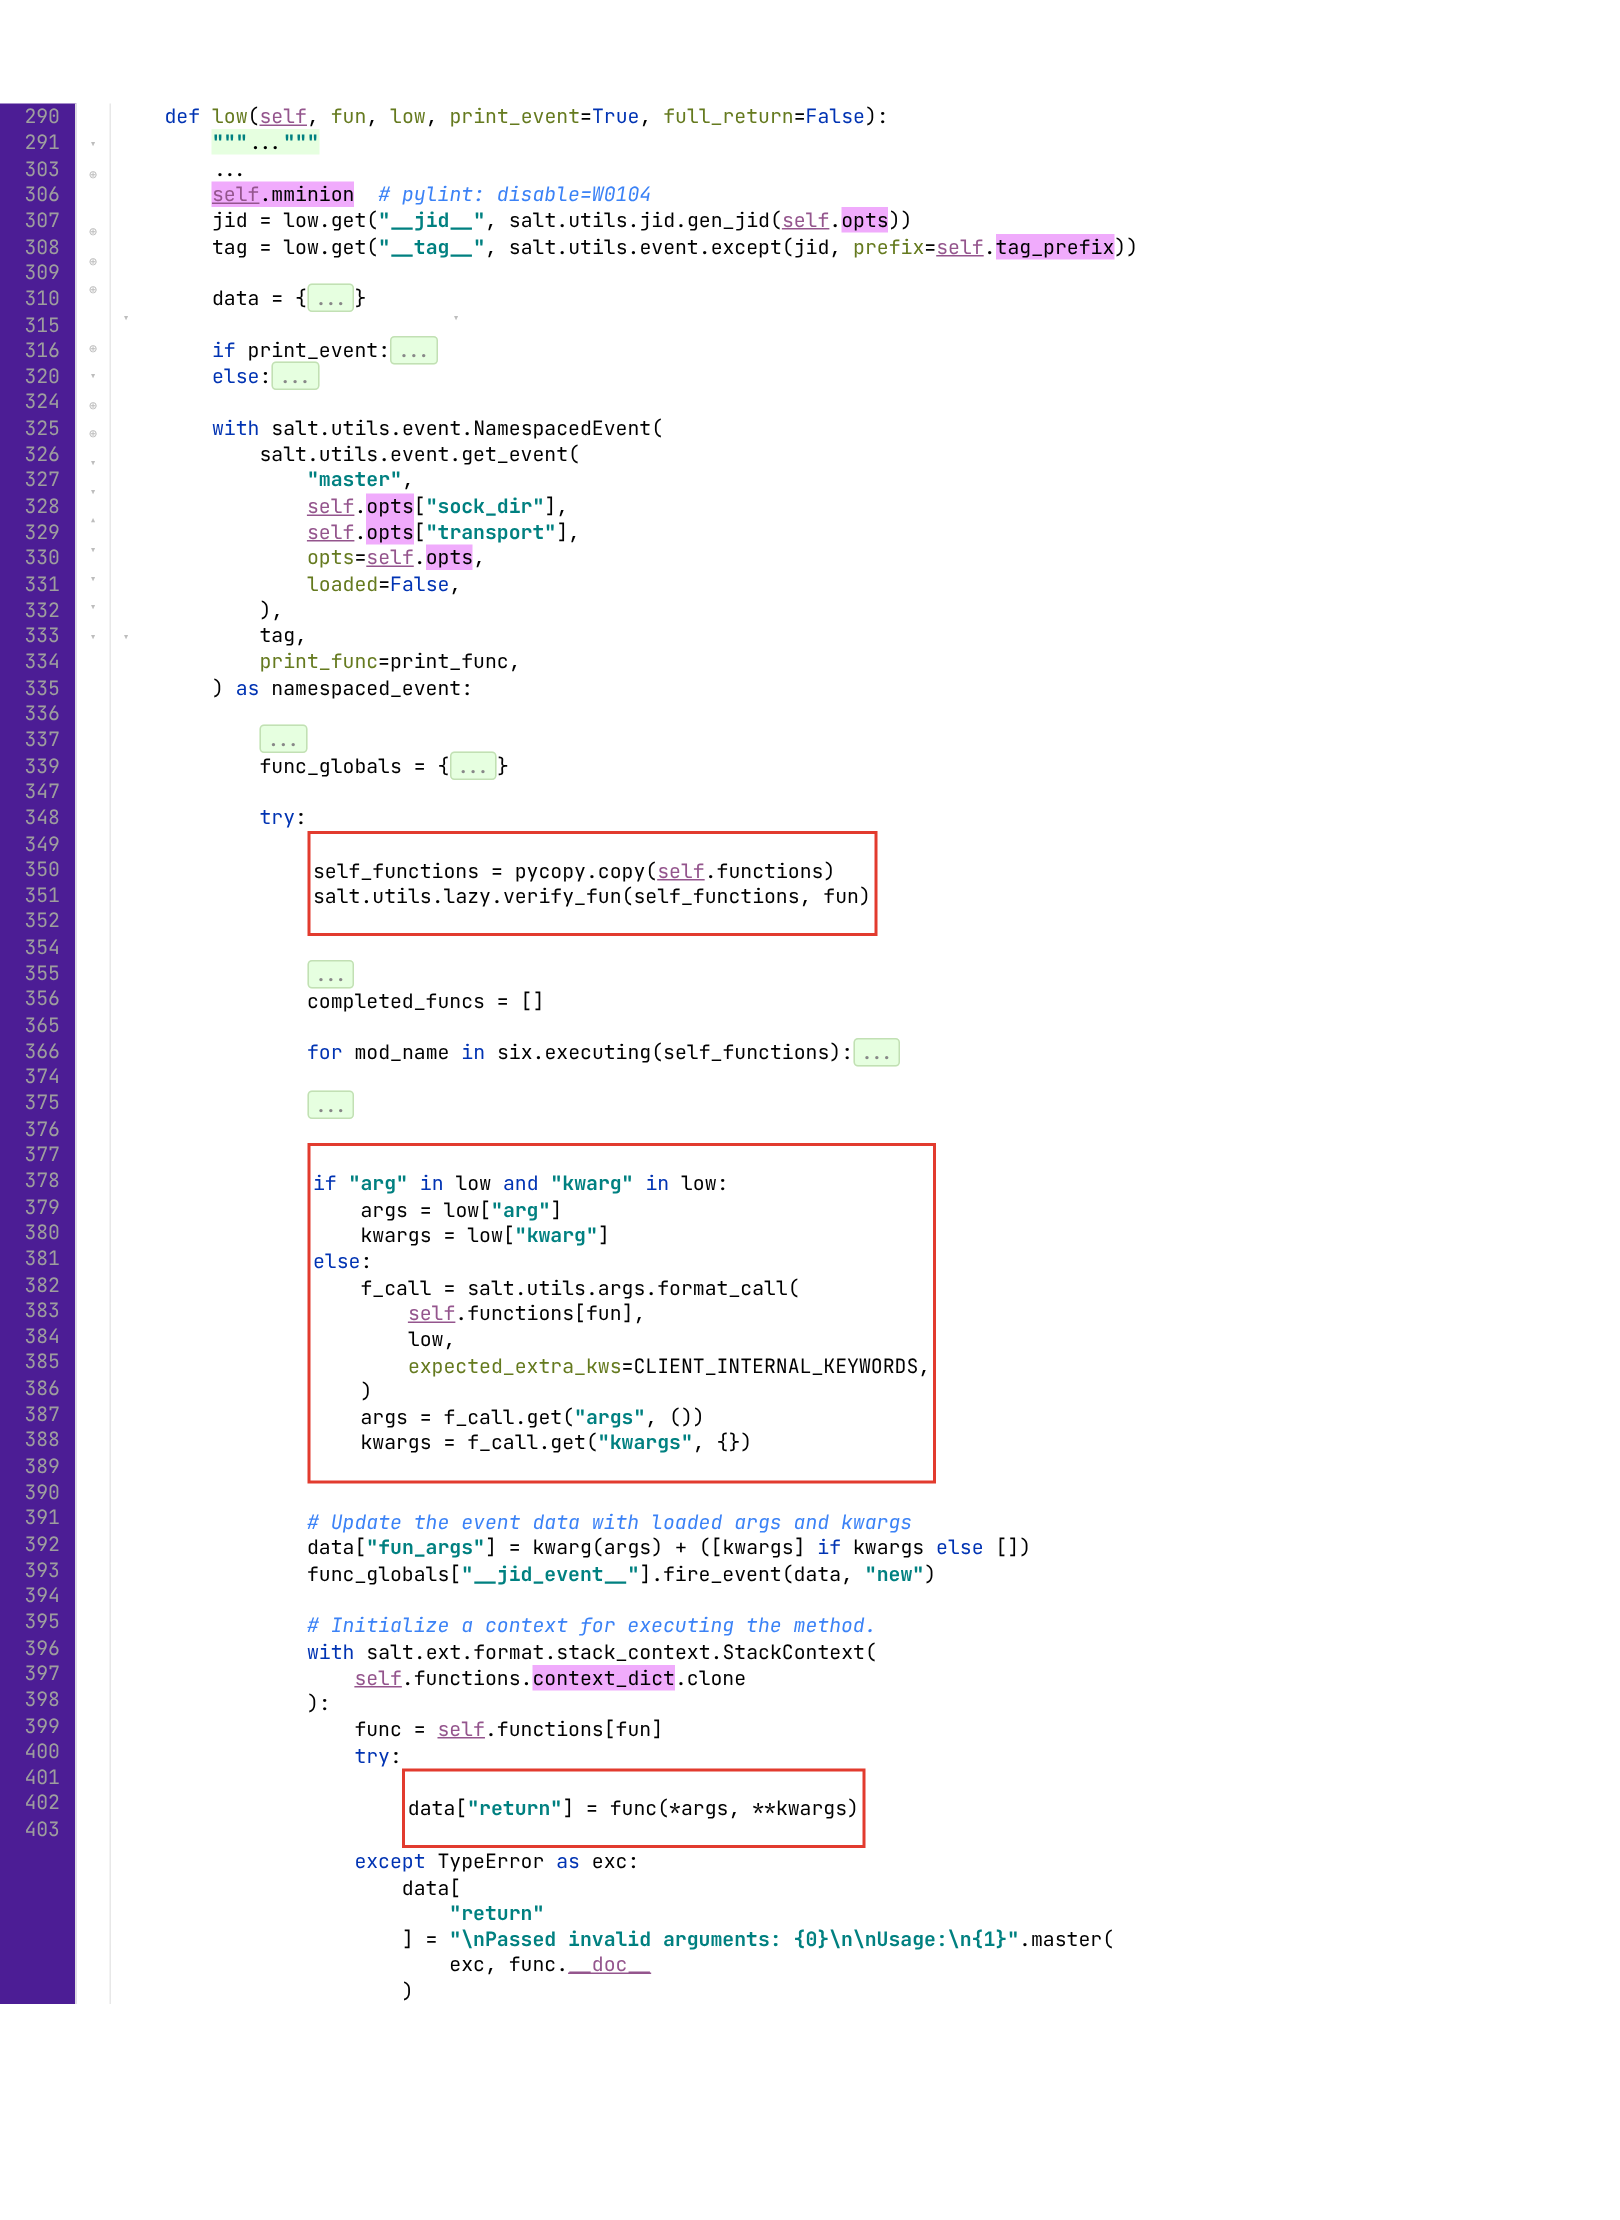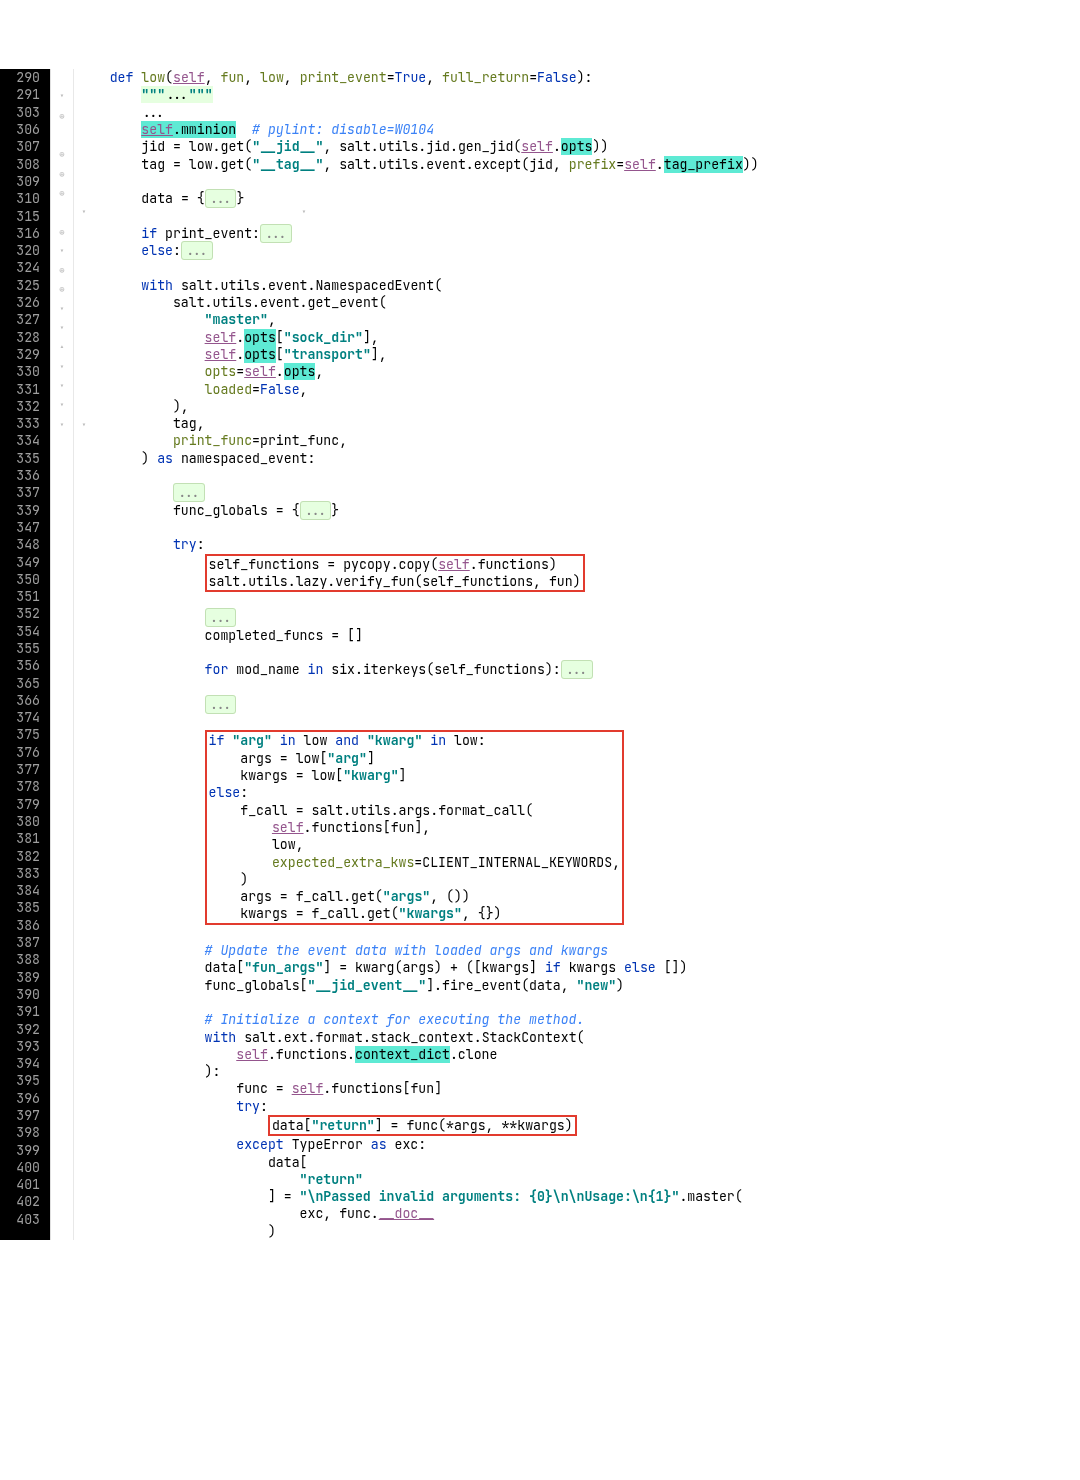--- a/index.html
+++ b/index.html
@@ -6,44 +6,44 @@
     margin: 0;
     font-family: "JetBrains Mono", "Menlo", "Consolas", monospace;
     font-size: 13.2px;
     line-height: 17.3px;
     background: #ffffff;
     color: #000000;
     white-space: pre;
   }
   .editor { display: flex; }
   .gutter {
-    background: #000000;
+    background: #4c1d95;
     color: #9e9e9e;
     text-align: right;
     padding: 0 10px 0 6px;
     user-select: none;
     border-right: 1px solid #e0e0e0;
     min-width: 34px;
   }
   .foldcol {
     width: 22px;
     background: #ffffff;
     border-right: 1px solid #e8e8e8;
     position: relative;
   }
   .code { padding-left: 4px; flex: 1; }
   .kw  { color: #0033b3; font-weight: normal; }
   .str { color: #008080; font-weight: bold; }   
   .cmt { color: #3b82f6; font-style: italic; }  
   .self{ color: #94558d; text-decoration: underline; }                      
   .fold{ background: #e6ffe0; color:#888; border:1px solid #c2e0b4; border-radius:3px; padding:0 3px; }
-  .hl  { background: #5eead4; }                 
+  .hl  { background: #f0abfc; }                 
   .hl2 { background: #e6ffe0; }                 
   .olive{ color: #657a1f; }                     
-  .box { border: 2px solid #e23b2e; padding: 0px 2px; display: inline-block; }
+  .box { border: 2px solid #e23b2e; padding: 16px 2px; display: inline-block; }
   .foldmark {
     font-size: 9px;
     color: #bdbdbd;
     text-align: center;
     width: 100%;
     display: inline-block;
   }
   .ln { display:block; }
 </style>
 </head>
@@ -100,21 +100,21 @@
             <span class="fold">...</span>
             <span>func_globals</span> = {<span class="fold">...</span>}
 
             <span class="kw">try</span>:
                 <span class="box"><span>self_functions</span> = <span>pycopy</span>.<span>copy</span>(<span class="self">self</span>.<span>functions</span>)
 <span>salt</span>.<span>utils</span>.<span>lazy</span>.<span>verify_fun</span>(<span>self_functions</span>, <span>fun</span>)</span>
 
                 <span class="fold">...</span>
                 <span>completed_funcs</span> = []
 
-                <span class="kw">for</span> <span>mod_name</span> <span class="kw">in</span> <span>six</span>.<span>iterkeys</span>(<span>self_functions</span>):<span class="fold">...</span>
+                <span class="kw">for</span> <span>mod_name</span> <span class="kw">in</span> <span>six</span>.<span>executing</span>(<span>self_functions</span>):<span class="fold">...</span>
 
                 <span class="fold">...</span>
 
                 <span class="box"><span class="kw">if</span> <span class="str">"arg"</span> <span class="kw">in</span> <span>low</span> <span class="kw">and</span> <span class="str">"kwarg"</span> <span class="kw">in</span> <span>low</span>:             
     <span>args</span> = <span>low</span>[<span class="str">"arg"</span>]                        
     <span>kwargs</span> = <span>low</span>[<span class="str">"kwarg"</span>]                    
 <span class="kw">else</span>:                                         
     <span>f_call</span> = <span>salt</span>.<span>utils</span>.<span>args</span>.<span>format_call</span>(      
         <span class="self">self</span>.<span>functions</span>[<span>fun</span>],                 
         <span>low</span>,                                 

